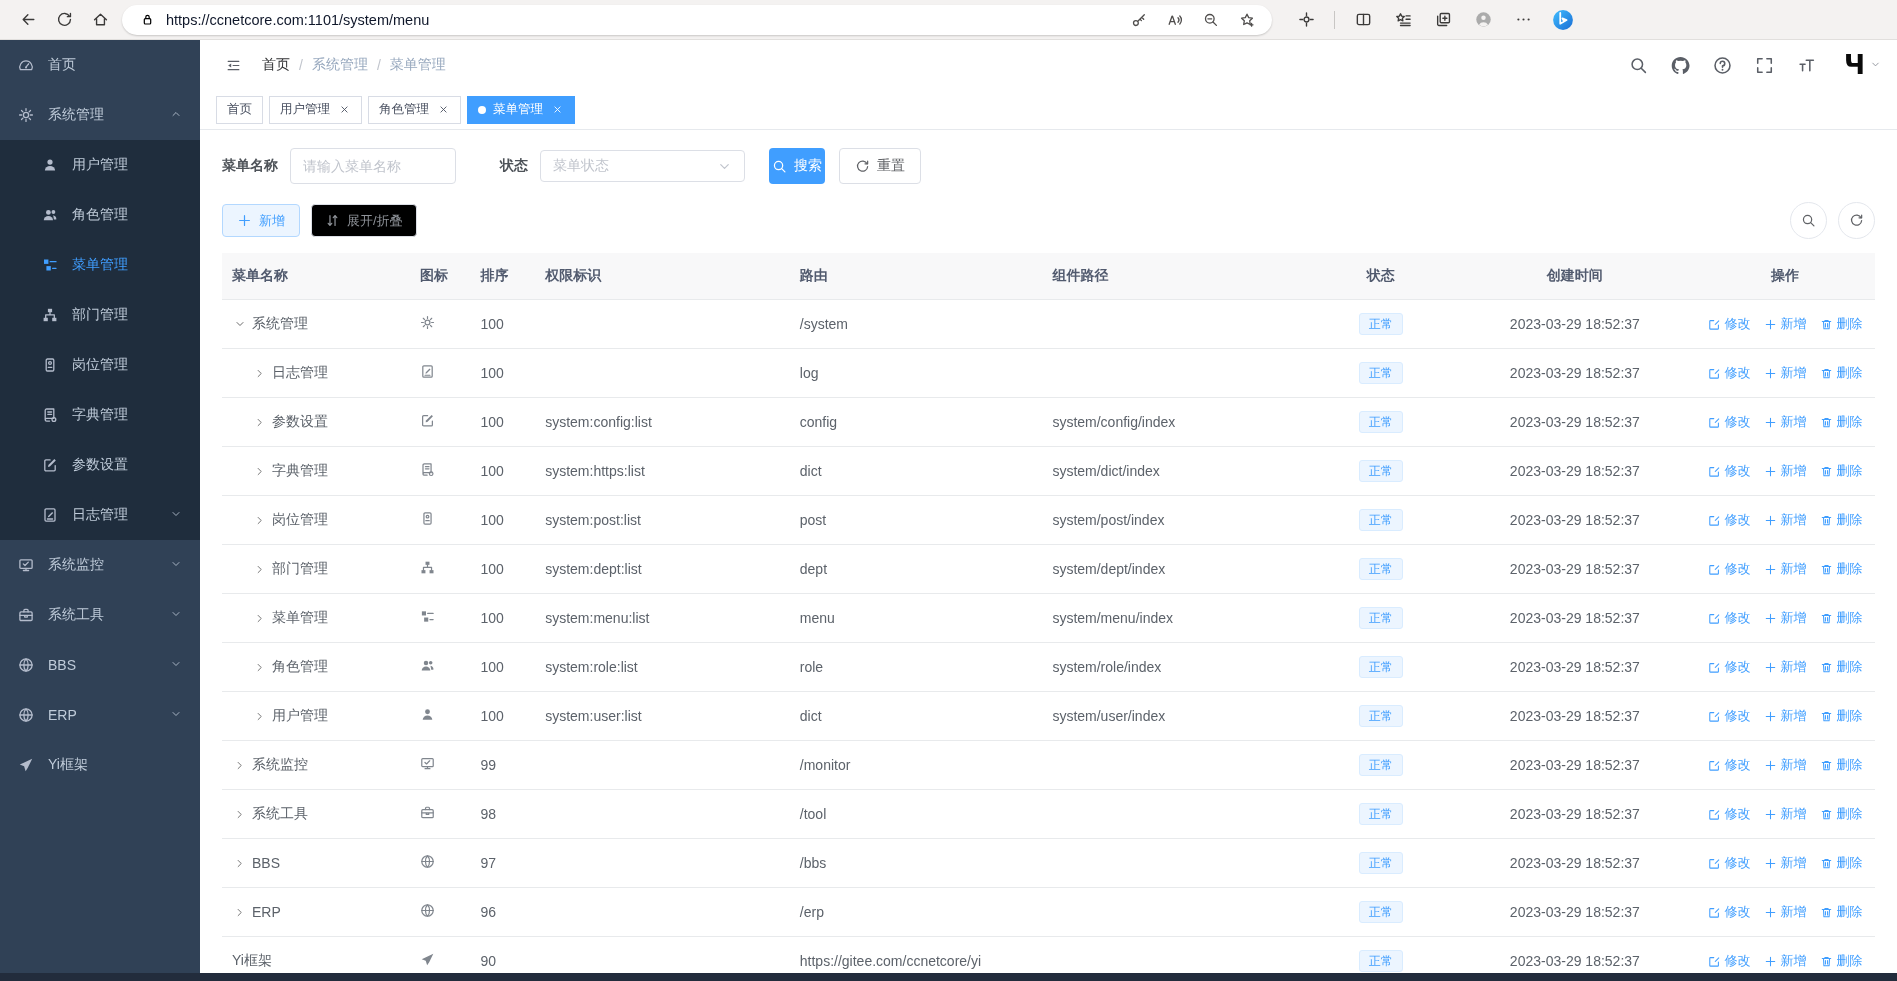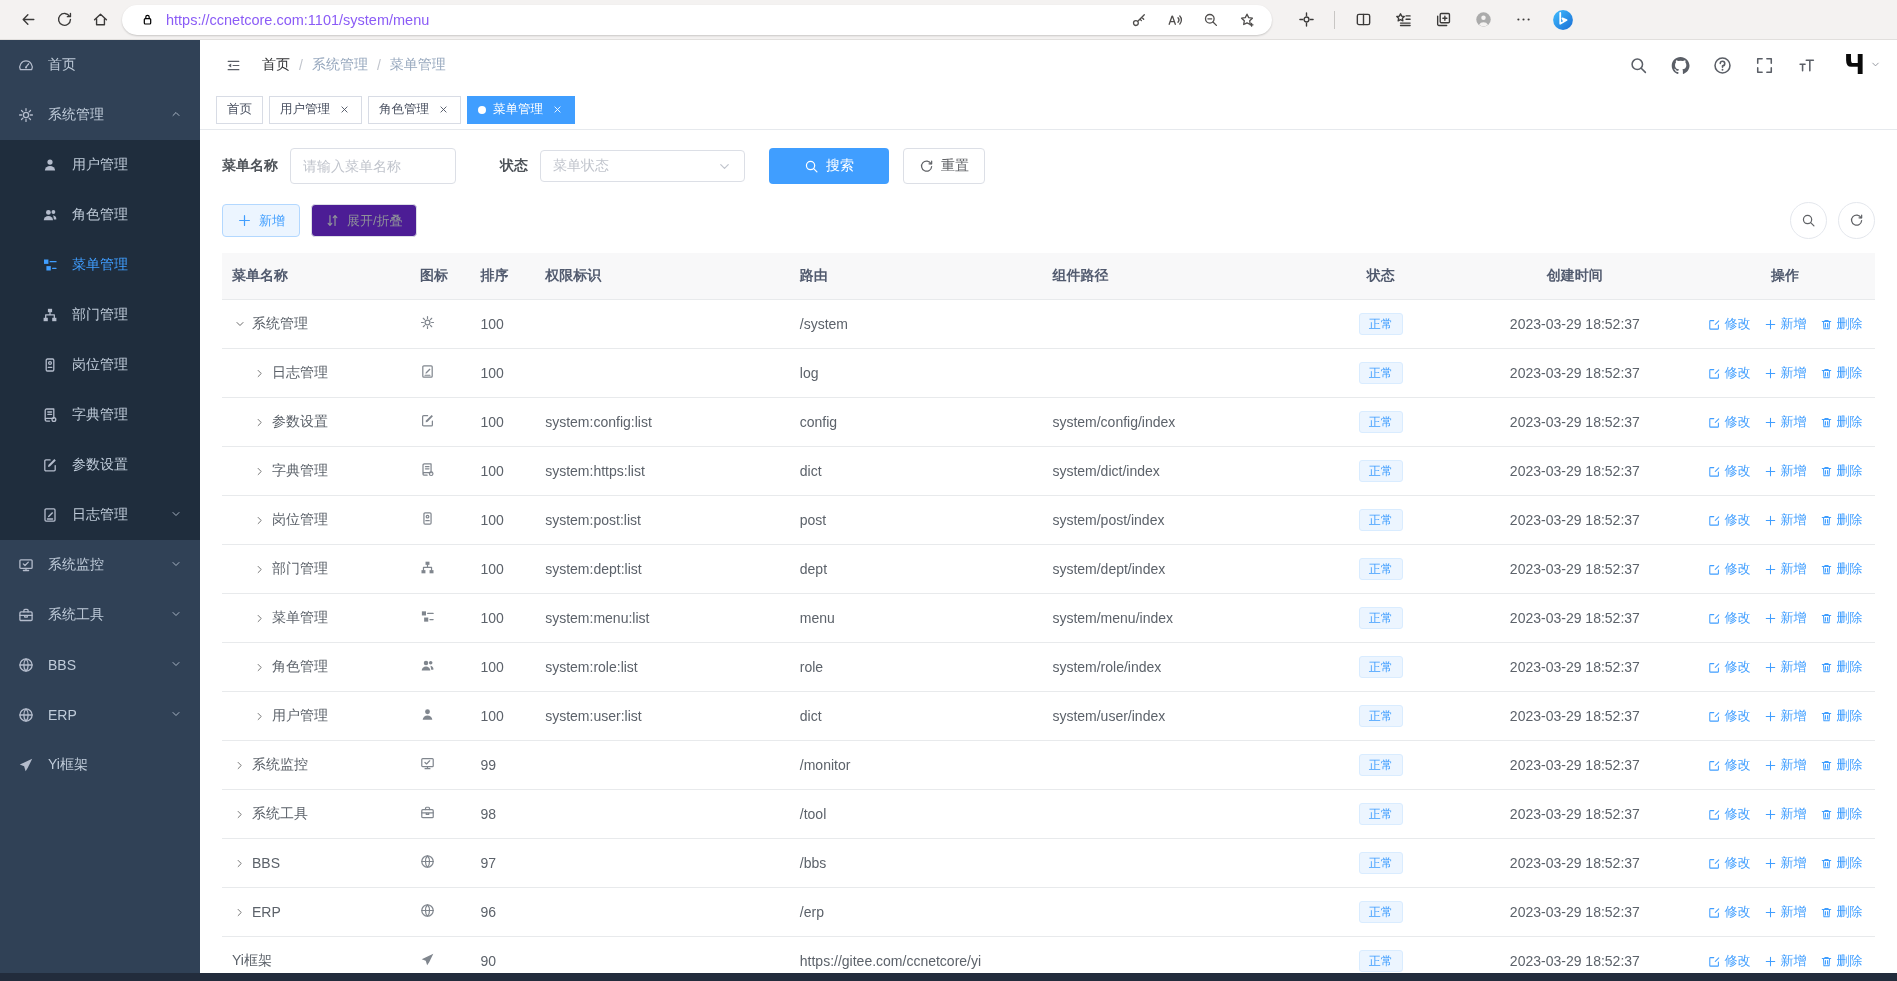--- a/index.html
+++ b/index.html
@@ -3,21 +3,21 @@
 <meta charset="utf-8">
 <style>
   * { margin:0; padding:0; box-sizing:border-box; }
   html,body { width:1897px; height:981px; overflow:hidden; font-family:"Liberation Sans","DejaVu Sans",sans-serif; background:#fff; }
   .page { width:1897px; height:981px; display:flex; flex-direction:column; }
 
   
   .browser { height:40px; background:#f4f2f1; border-bottom:1px solid #e1dfdd; display:flex; align-items:center; padding:0 12px; flex-shrink:0; }
   .b-btn { width:32px; height:30px; display:flex; align-items:center; justify-content:center; color:#3b3a39; cursor:pointer; border-radius:4px; flex-shrink:0; }
   .address-bar { width:1150px; height:30px; background:#fff; border-radius:15px; box-shadow:0 1px 2px rgba(0,0,0,.18); display:flex; align-items:center; padding:0 14px; margin:0 6px; gap:8px; }
-  .url-text { font-size:14.5px; color:#8b5cf6; flex:1; white-space:nowrap; }
+  .url-text { font-size:14.5px; color:#0f172a; flex:1; white-space:nowrap; }
   .pill-right { display:flex; align-items:center; gap:14px; color:#4f4d4c; }
   .pill-ic { width:22px; height:22px; display:flex; align-items:center; justify-content:center; cursor:pointer; }
   .browser-right { display:flex; align-items:center; gap:8px; margin-left:12px; color:#3b3a39; }
   .vdiv { width:1px; height:18px; background:#c8c6c4; margin:0 4px; }
 
   
   .app { flex:1; display:flex; min-height:0; }
   .sidebar { width:200px; background:#304156; flex-shrink:0; overflow:hidden; }
   .logo-row { height:58px; display:flex; align-items:center; justify-content:center; gap:10px; cursor:pointer; }
   .logo-title { color:#fff; font-weight:bold; font-size:15px; letter-spacing:.5px; }
@@ -50,25 +50,25 @@
 
   
   .content { flex:1; padding:14px 22px 0; min-height:0; display:flex; flex-direction:column; }
   .filters { display:flex; align-items:center; margin:4px 0 18px; }
   .f-label { font-size:14px; font-weight:bold; color:#4e5359; margin-right:12px; }
   .f-input { width:166px; height:36px; border:1px solid #dcdfe6; border-radius:4px; padding:0 12px; font-size:14px; color:#606266; outline:none; font-family:inherit; }
   .f-input::placeholder { color:#c0c4cc; }
   .f-sep { width:44px; }
   .f-select { width:205px; height:32px; border:1px solid #dcdfe6; border-radius:4px; display:flex; align-items:center; justify-content:space-between; padding:0 12px; font-size:14px; color:#c0c4cc; cursor:pointer; }
   .btn { height:36px; border-radius:4px; font-size:14px; display:inline-flex; align-items:center; gap:7px; cursor:pointer; border:1px solid transparent; font-family:inherit; }
-  .btn-search { background:#409eff; color:#fff; padding:0 34px; margin-left:24px; }
+  .btn-search { background:#409eff; color:#fff; padding:0 2px; margin-left:24px; }
   .btn-reset { background:#fff; border-color:#dcdfe6; color:#606266; padding:0 15px; margin-left:14px; }
   .toolbar { display:flex; align-items:center; margin-bottom:14px; }
   .btn-add { height:33px; background:#ecf5ff; border-color:#b3d8ff; color:#409eff; padding:0 14px; font-size:13px; }
-  .btn-expand { height:33px; background:#4c1d95; border-color:#dcdfe6; color:#8f9399; padding:0 13px; margin-left:11px; font-size:13px; }
+  .btn-expand { height:33px; background:#000000; border-color:#dcdfe6; color:#8f9399; padding:0 13px; margin-left:11px; font-size:13px; }
   .tool-right { margin-left:auto; display:flex; gap:11px; }
   .circle-btn { width:37px; height:37px; border:1px solid #e4e7ed; border-radius:50%; background:#fff; display:flex; align-items:center; justify-content:center; color:#606266; cursor:pointer; }
 
   
   table { width:100%; border-collapse:collapse; table-layout:fixed; font-size:14px; color:#5c626a; }
   thead th { background:#f8f8f9; color:#515a6e; font-weight:bold; text-align:left; padding:14px 10px; border-bottom:1px solid #e8eaec; white-space:nowrap; }
   thead th.c, tbody td.c { text-align:center; }
   tbody td { padding:13px 10px; border-bottom:1px solid #e8eaec; white-space:nowrap; overflow:hidden; }
   .name-cell { display:flex; align-items:center; gap:5px; }
   .arrow { width:15px; height:15px; display:inline-flex; align-items:center; justify-content:center; color:#666; cursor:pointer; flex-shrink:0; }

